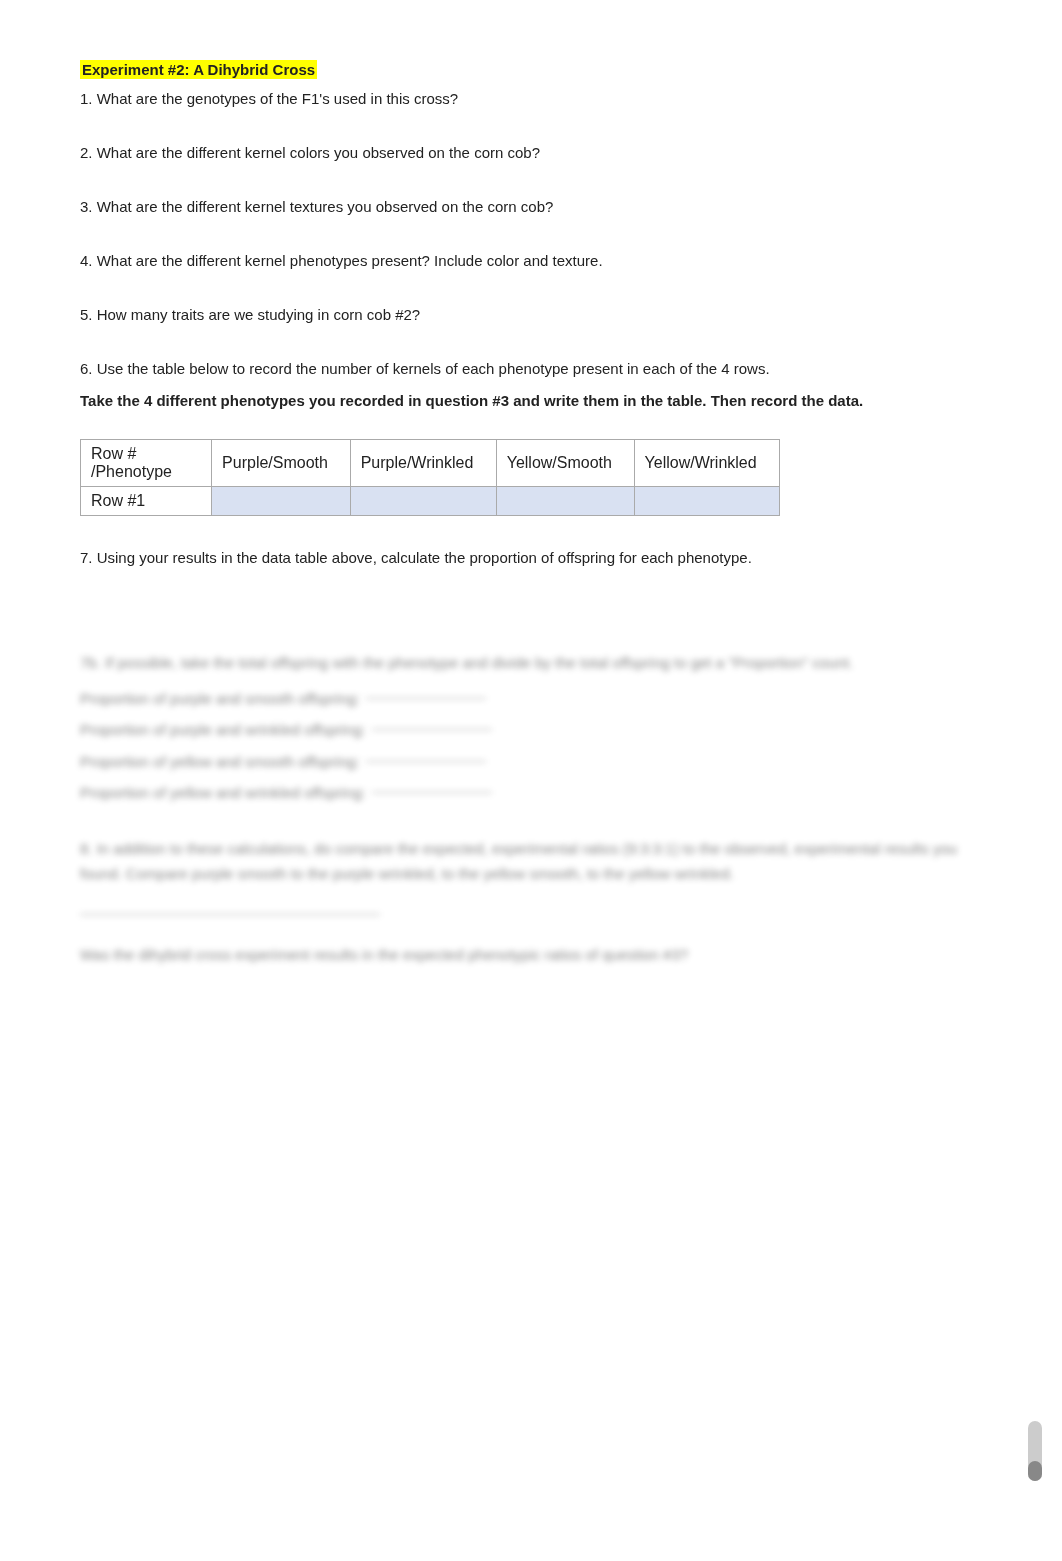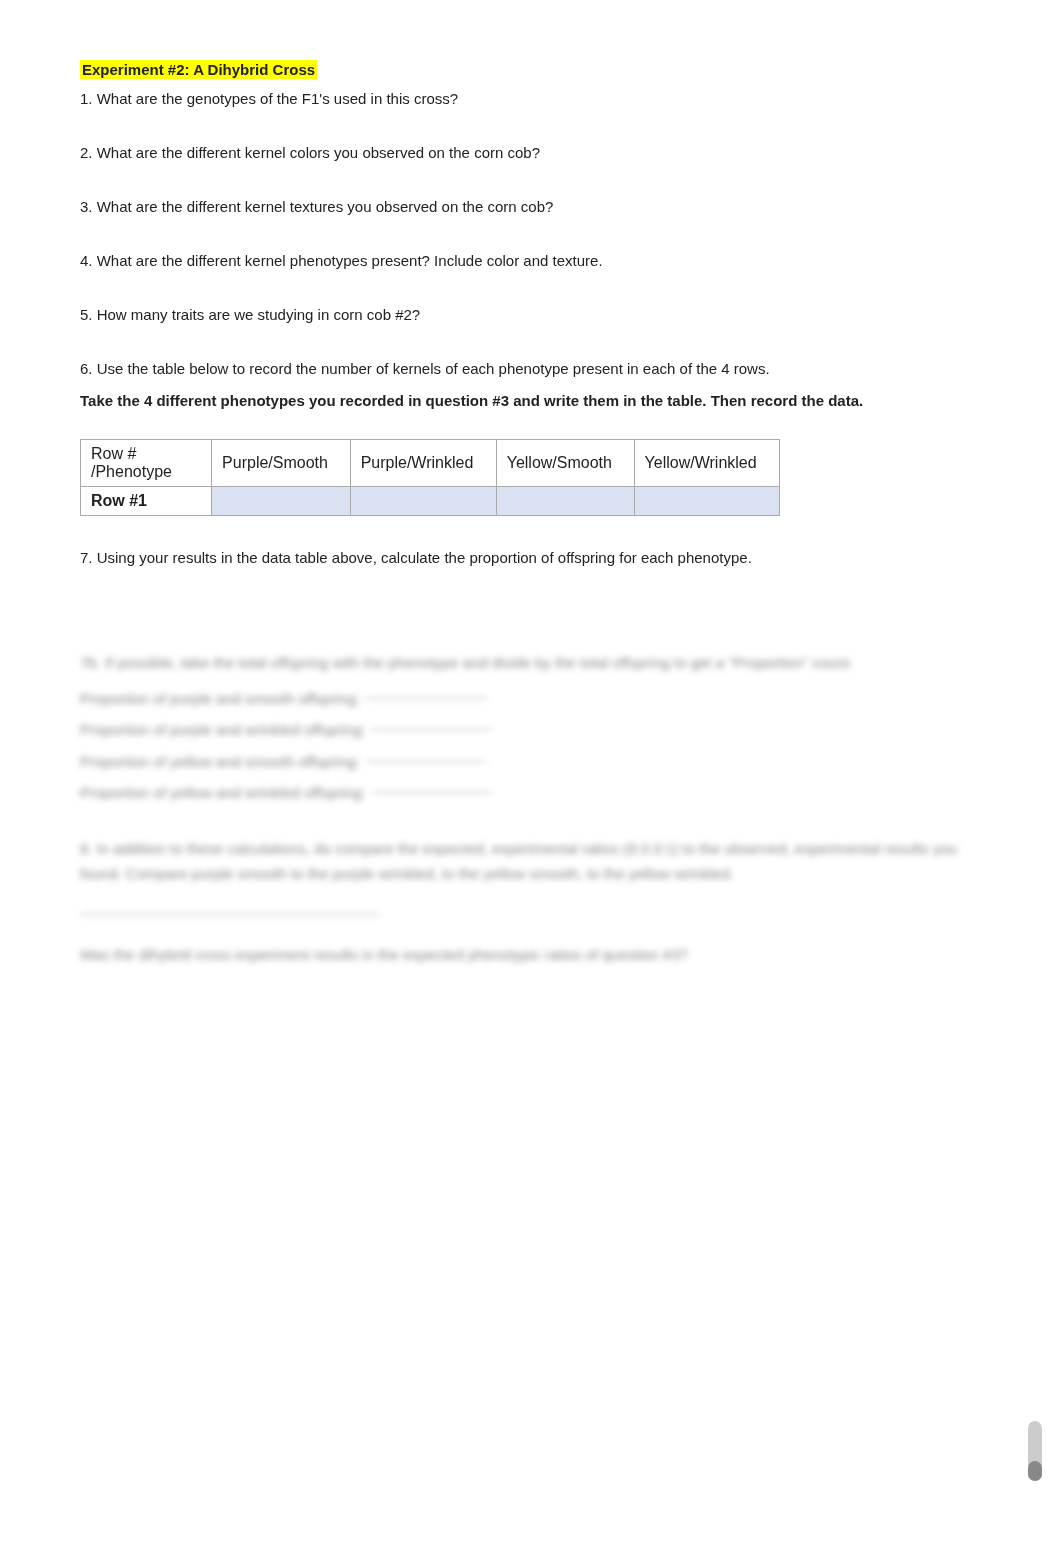--- a/index.html
+++ b/index.html
@@ -59,21 +59,21 @@
     }
 
     table.data-table th {
       font-weight: normal;
       background: #fff;
       text-align: left;
     }
 
     table.data-table td.row-label {
       background: #fff;
-      font-weight: bold;
+      font-weight: normal;
     }
 
     table.data-table td.data-cell {
       background: #d9e1f2;
     }
 
     table.data-table .header-row th:first-child {
       border: 1px solid #aaa;
     }
 

